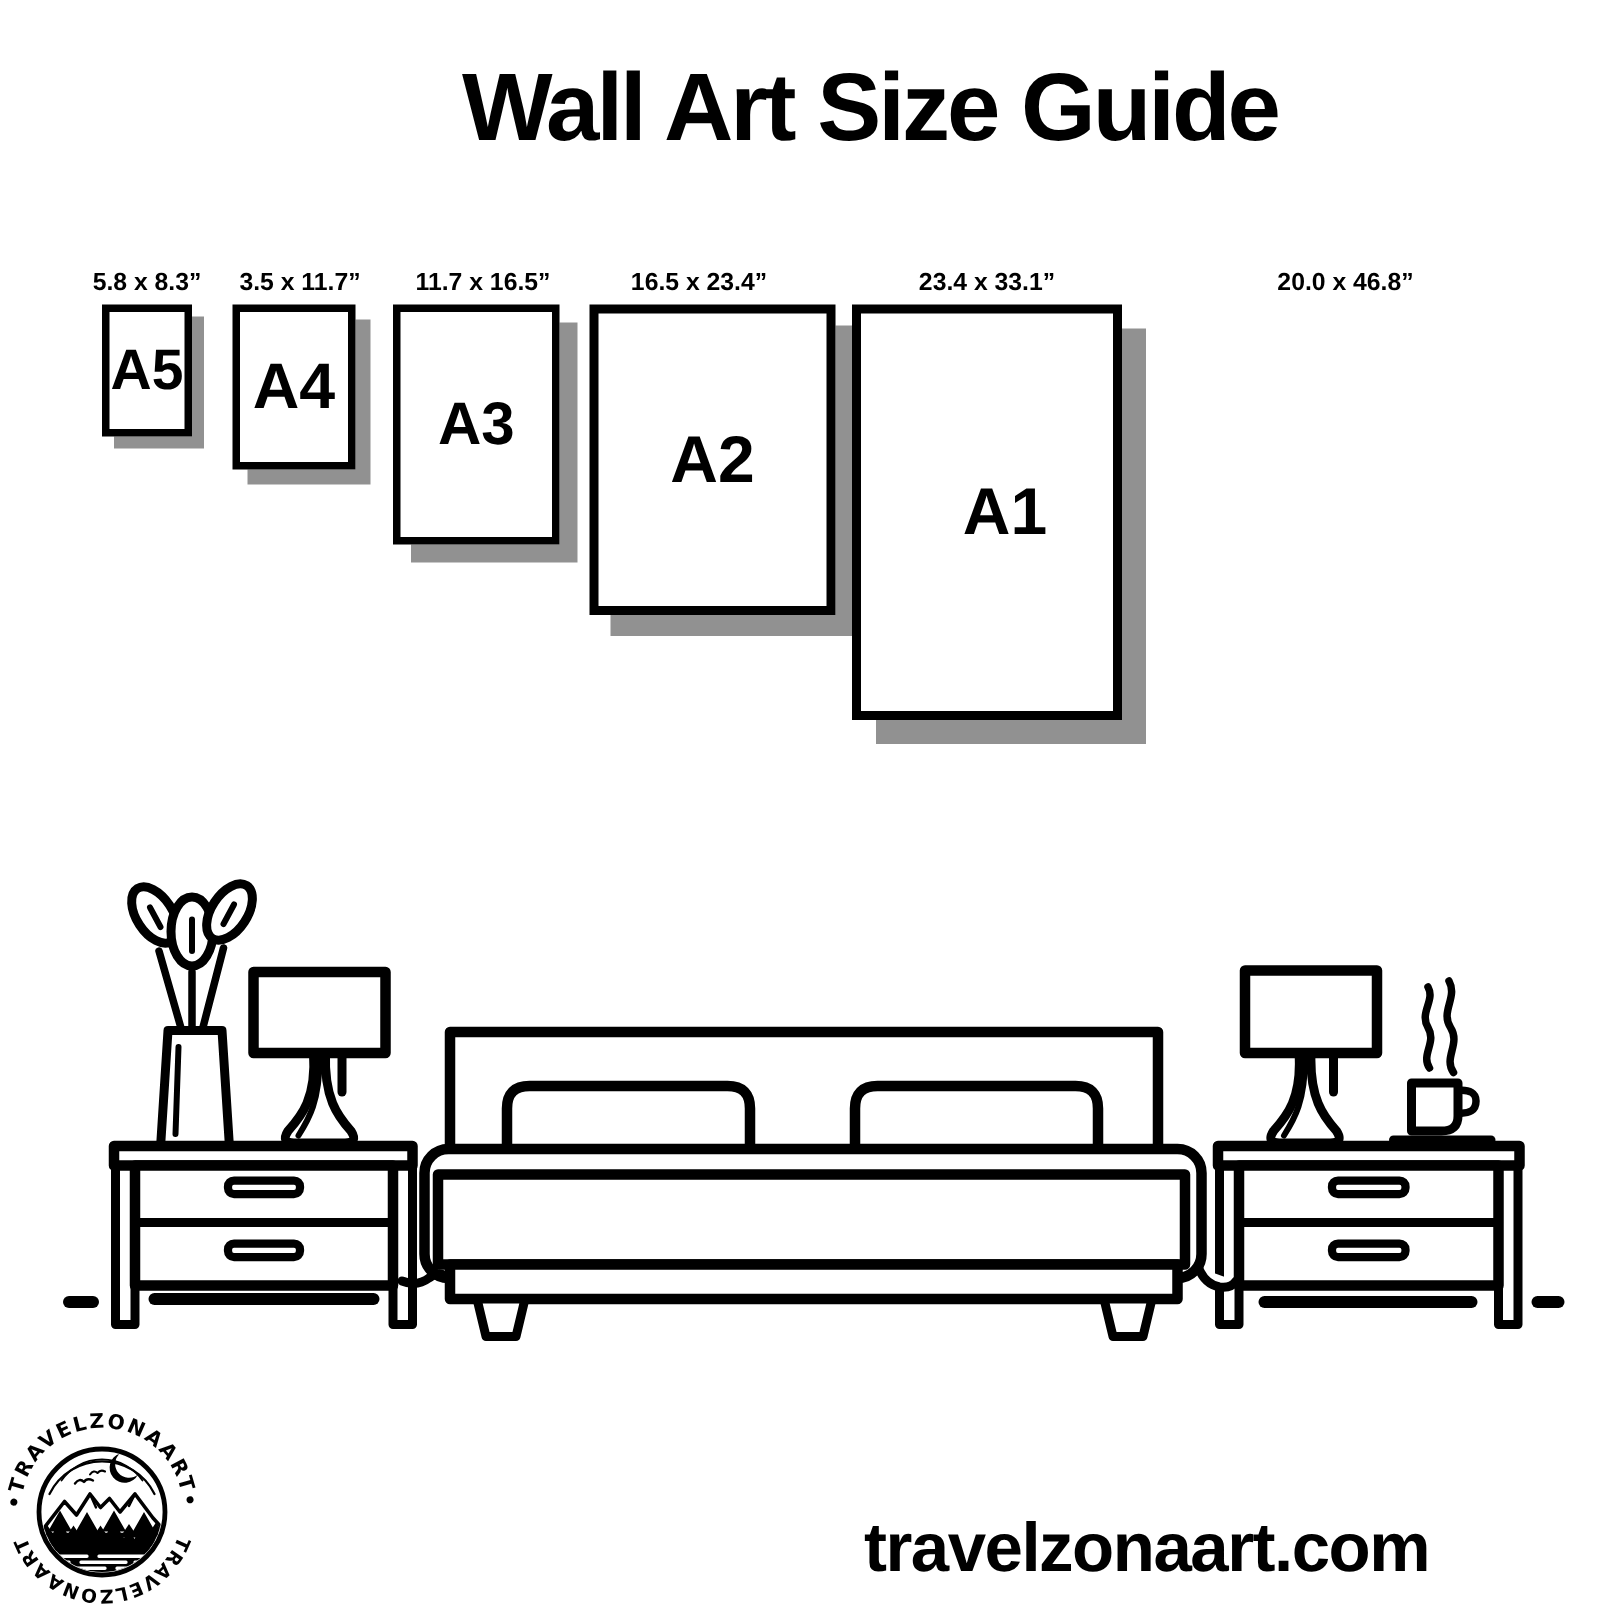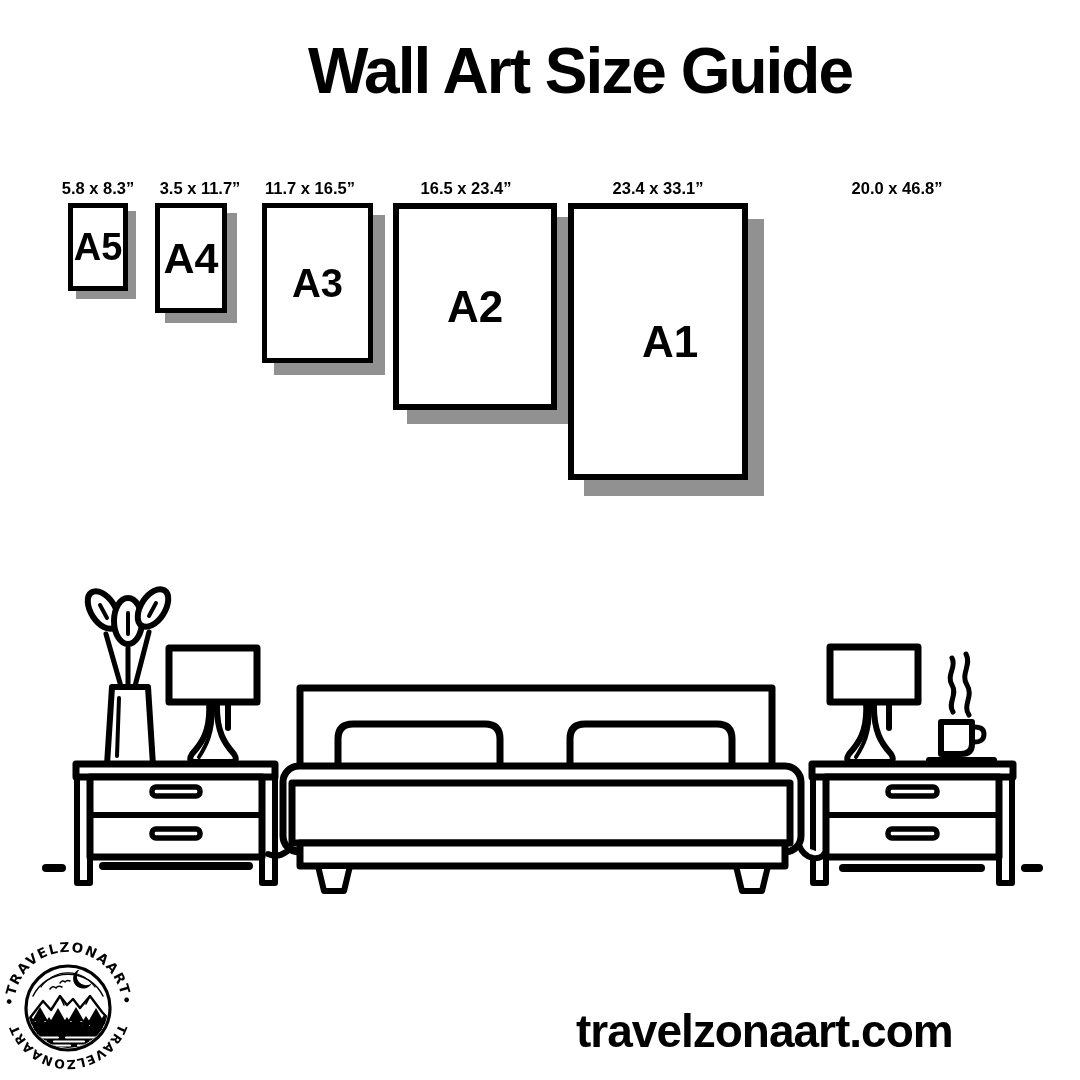--- a/index.html
+++ b/index.html
@@ -6,26 +6,26 @@
   .canvas{position:relative;width:1080px;height:1080px;background:#ffffff;overflow:hidden;
           font-family:"Liberation Sans",sans-serif;color:#000;margin:0 auto;}
   .title{position:absolute;left:0;top:34px;width:100%;text-align:center;
          font-weight:700;font-size:64px;letter-spacing:-2px;
          font-family:"Liberation Sans",sans-serif;padding-left:40px;}
   .size-label{position:absolute;top:179px;width:180px;text-align:center;
               font-weight:700;font-size:16.5px;letter-spacing:0px;}
   .paper{position:absolute;box-sizing:border-box;background:#fff;border:5px solid #000;
          display:flex;align-items:center;justify-content:center;font-weight:700;}
   .p-a5{left:68px;top:203px;width:60px;height:88px;box-shadow:8px 8px 0 #919191;font-size:38px;}
-  .p-a4{left:155px;top:203px;width:72px;height:110px;box-shadow:10px 10px 0 #919191;font-size:43px;}
+  .p-a4{left:155px;top:203px;width:82px;height:110px;box-shadow:10px 10px 0 #919191;font-size:43px;}
   .p-a3{left:262px;top:203px;width:111px;height:160px;box-shadow:12px 12px 0 #919191;font-size:40px;}
   .p-a2{left:393px;top:203px;width:164px;height:207px;border-width:6px;box-shadow:14px 14px 0 #919191;font-size:44px;}
   .p-a1{left:568px;top:203px;width:180px;height:277px;border-width:6px;box-shadow:16px 16px 0 #919191;font-size:44px;padding-left:24px;}
   .p-a0{left:782px;top:203px;width:231px;height:364px;border-width:6px;box-shadow:19px 19px 0 #919191;font-size:42px;}
-  .l-a5{left:8px;}  .l-a4{left:110px;} .l-a3{left:220px;}
+  .l-a5{left:8px;}  .l-a4{left:110px;} .l-a3{left:232px;}
   .l-a2{left:376px;} .l-a1{left:568px;} .l-a0{left:807px;}
   .scene{position:absolute;left:35px;top:580px;width:1010px;height:320px;}
   .logo{position:absolute;left:0px;top:938px;width:136px;height:136px;}
   .site{position:absolute;left:576px;top:1004px;width:500px;text-align:left;
         font-weight:700;font-size:46px;letter-spacing:-1px;}
 </style>
 </head>
 <body>
 
 <div class="canvas">

